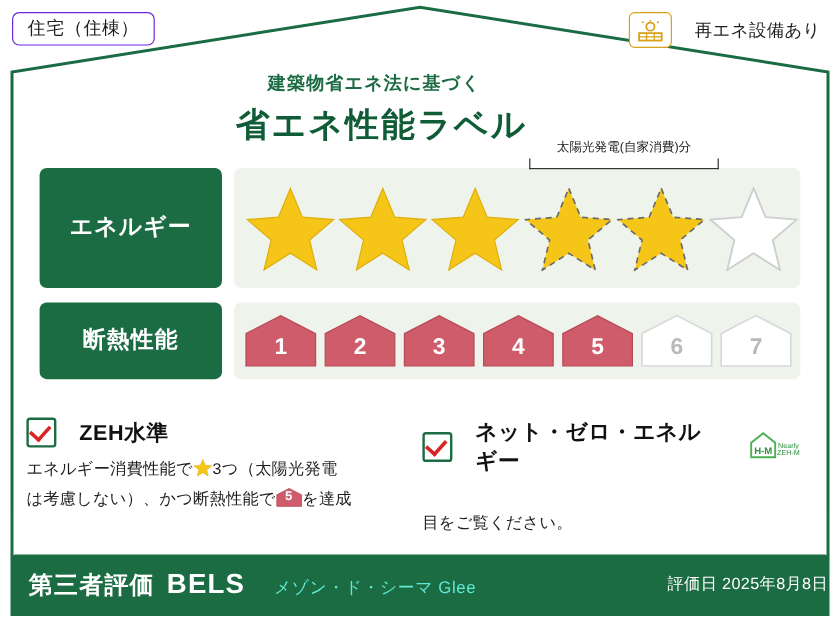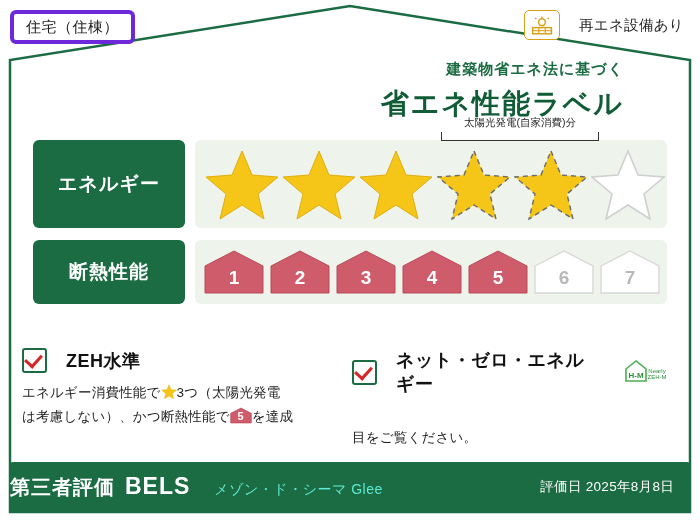--- a/index.html
+++ b/index.html
@@ -14,21 +14,21 @@
     width:700px;height:522px;
     box-sizing:border-box;
     background:#ffffff;
     overflow:hidden;
   }
 
   
   .house-type{
     position:absolute;left:10px;top:10px;
     padding:5px 12px 6px 12px;
-    border:4px solid #6d28d9;
+    border:1px solid #6d28d9;
     border-radius:6px;
     background:#ffffff;
     font-size:15px;
     color:#1e1e1e;
     letter-spacing:0.5px;
     line-height:1;
     z-index:6;
   }
   
   .solar-tag{
@@ -42,21 +42,21 @@
     border-radius:5px;
     background:#fff;
     display:flex;align-items:center;justify-content:center;
   }
   .solar-tag .solar-text{
     font-size:14.5px;color:#1e1e1e;letter-spacing:0.3px;
   }
 
   
   .title-wrap{
-    position:absolute;left:0;top:60px;width:624px;text-align:right;
+    position:absolute;left:0;top:60px;width:624px;text-align:center;
   }
   .title-sub{
     font-size:15px;color:#1b6b43;font-weight:bold;letter-spacing:1px;
   }
   .title-main{
     margin-top:6px;
     font-size:28px;color:#0f5c36;font-weight:bold;letter-spacing:2px;margin-left:12px;
   }
 
   
@@ -75,21 +75,21 @@
     display:flex;align-items:center;justify-content:center;
     font-size:19px;font-weight:bold;letter-spacing:1px;
     text-align:center;line-height:1.35;
   }
   .row-body{
     flex:1;margin-left:10px;
     background:#eef4ec;
     border-radius:6px;
     position:relative;
   }
-  .row-energy{height:88px;}
+  .row-energy{height:100px;}
   .row-insul{height:64px;}
 
   
   .stars{
     position:absolute;left:0;top:0;width:100%;height:100%;
     display:flex;align-items:center;justify-content:flex-start;
     padding-left:8px;box-sizing:border-box;
   }
   .star-cell{
     width:78px;height:78px;position:relative;
@@ -152,20 +152,21 @@
     content:"";position:absolute;left:4px;top:1px;
     width:8px;height:13px;border:solid #d62626;border-width:0 3px 3px 0;
     transform:rotate(42deg);
   }
   .check-title{
     font-size:18px;font-weight:bold;color:#111;letter-spacing:0.5px;
   }
   .check-body{
     margin-top:9px;font-size:13.5px;color:#1e1e1e;line-height:1.65;
     letter-spacing:0.2px;
+    font-family:Liberation Mono, monospace;
   }
   .inline-star{display:inline-block;vertical-align:-2px;}
   .inline-grade{
     display:inline-block;vertical-align:-3px;
     position:relative;width:22px;height:17px;
   }
   .inline-grade span{
     position:absolute;left:0;top:0;width:22px;text-align:center;
     font-size:11px;font-weight:bold;color:#fff;line-height:18px;
   }
@@ -175,30 +176,30 @@
   }
 
   
   .footer{
     position:absolute;left:10px;top:462px;width:680px;height:50px;
     background:#1b6b43;
     border-radius:3px;
     display:flex;align-items:center;
   }
   .footer-left{
-    display:flex;align-items:baseline;gap:10px;
+    display:flex;align-items:baseline;gap:10px;padding-left:14px;
     color:#fff;
   }
   .footer-bels-title{font-size:20px;font-weight:bold;letter-spacing:1px;}
   .footer-bels{font-size:23px;font-weight:bold;letter-spacing:1px;}
   .footer-bldg{
     color:#5eead4;font-size:14px;margin-left:14px;letter-spacing:0.5px;
   }
   .footer-right{
-    margin-left:auto;text-align:right;padding-right:16px;color:#ffffff;
+    margin-left:auto;text-align:right;color:#ffffff;
   }
   .footer-date{font-size:13.5px;letter-spacing:0.3px;}
   .footer-no{font-size:11px;color:#d6e8dc;margin-top:2px;letter-spacing:0.3px;}
 </style>
 </head>
 <body>
 
 <div class="label-card">
 
   <svg class="roof-svg" width="700" height="522" style="position:absolute;left:0;top:0;">

